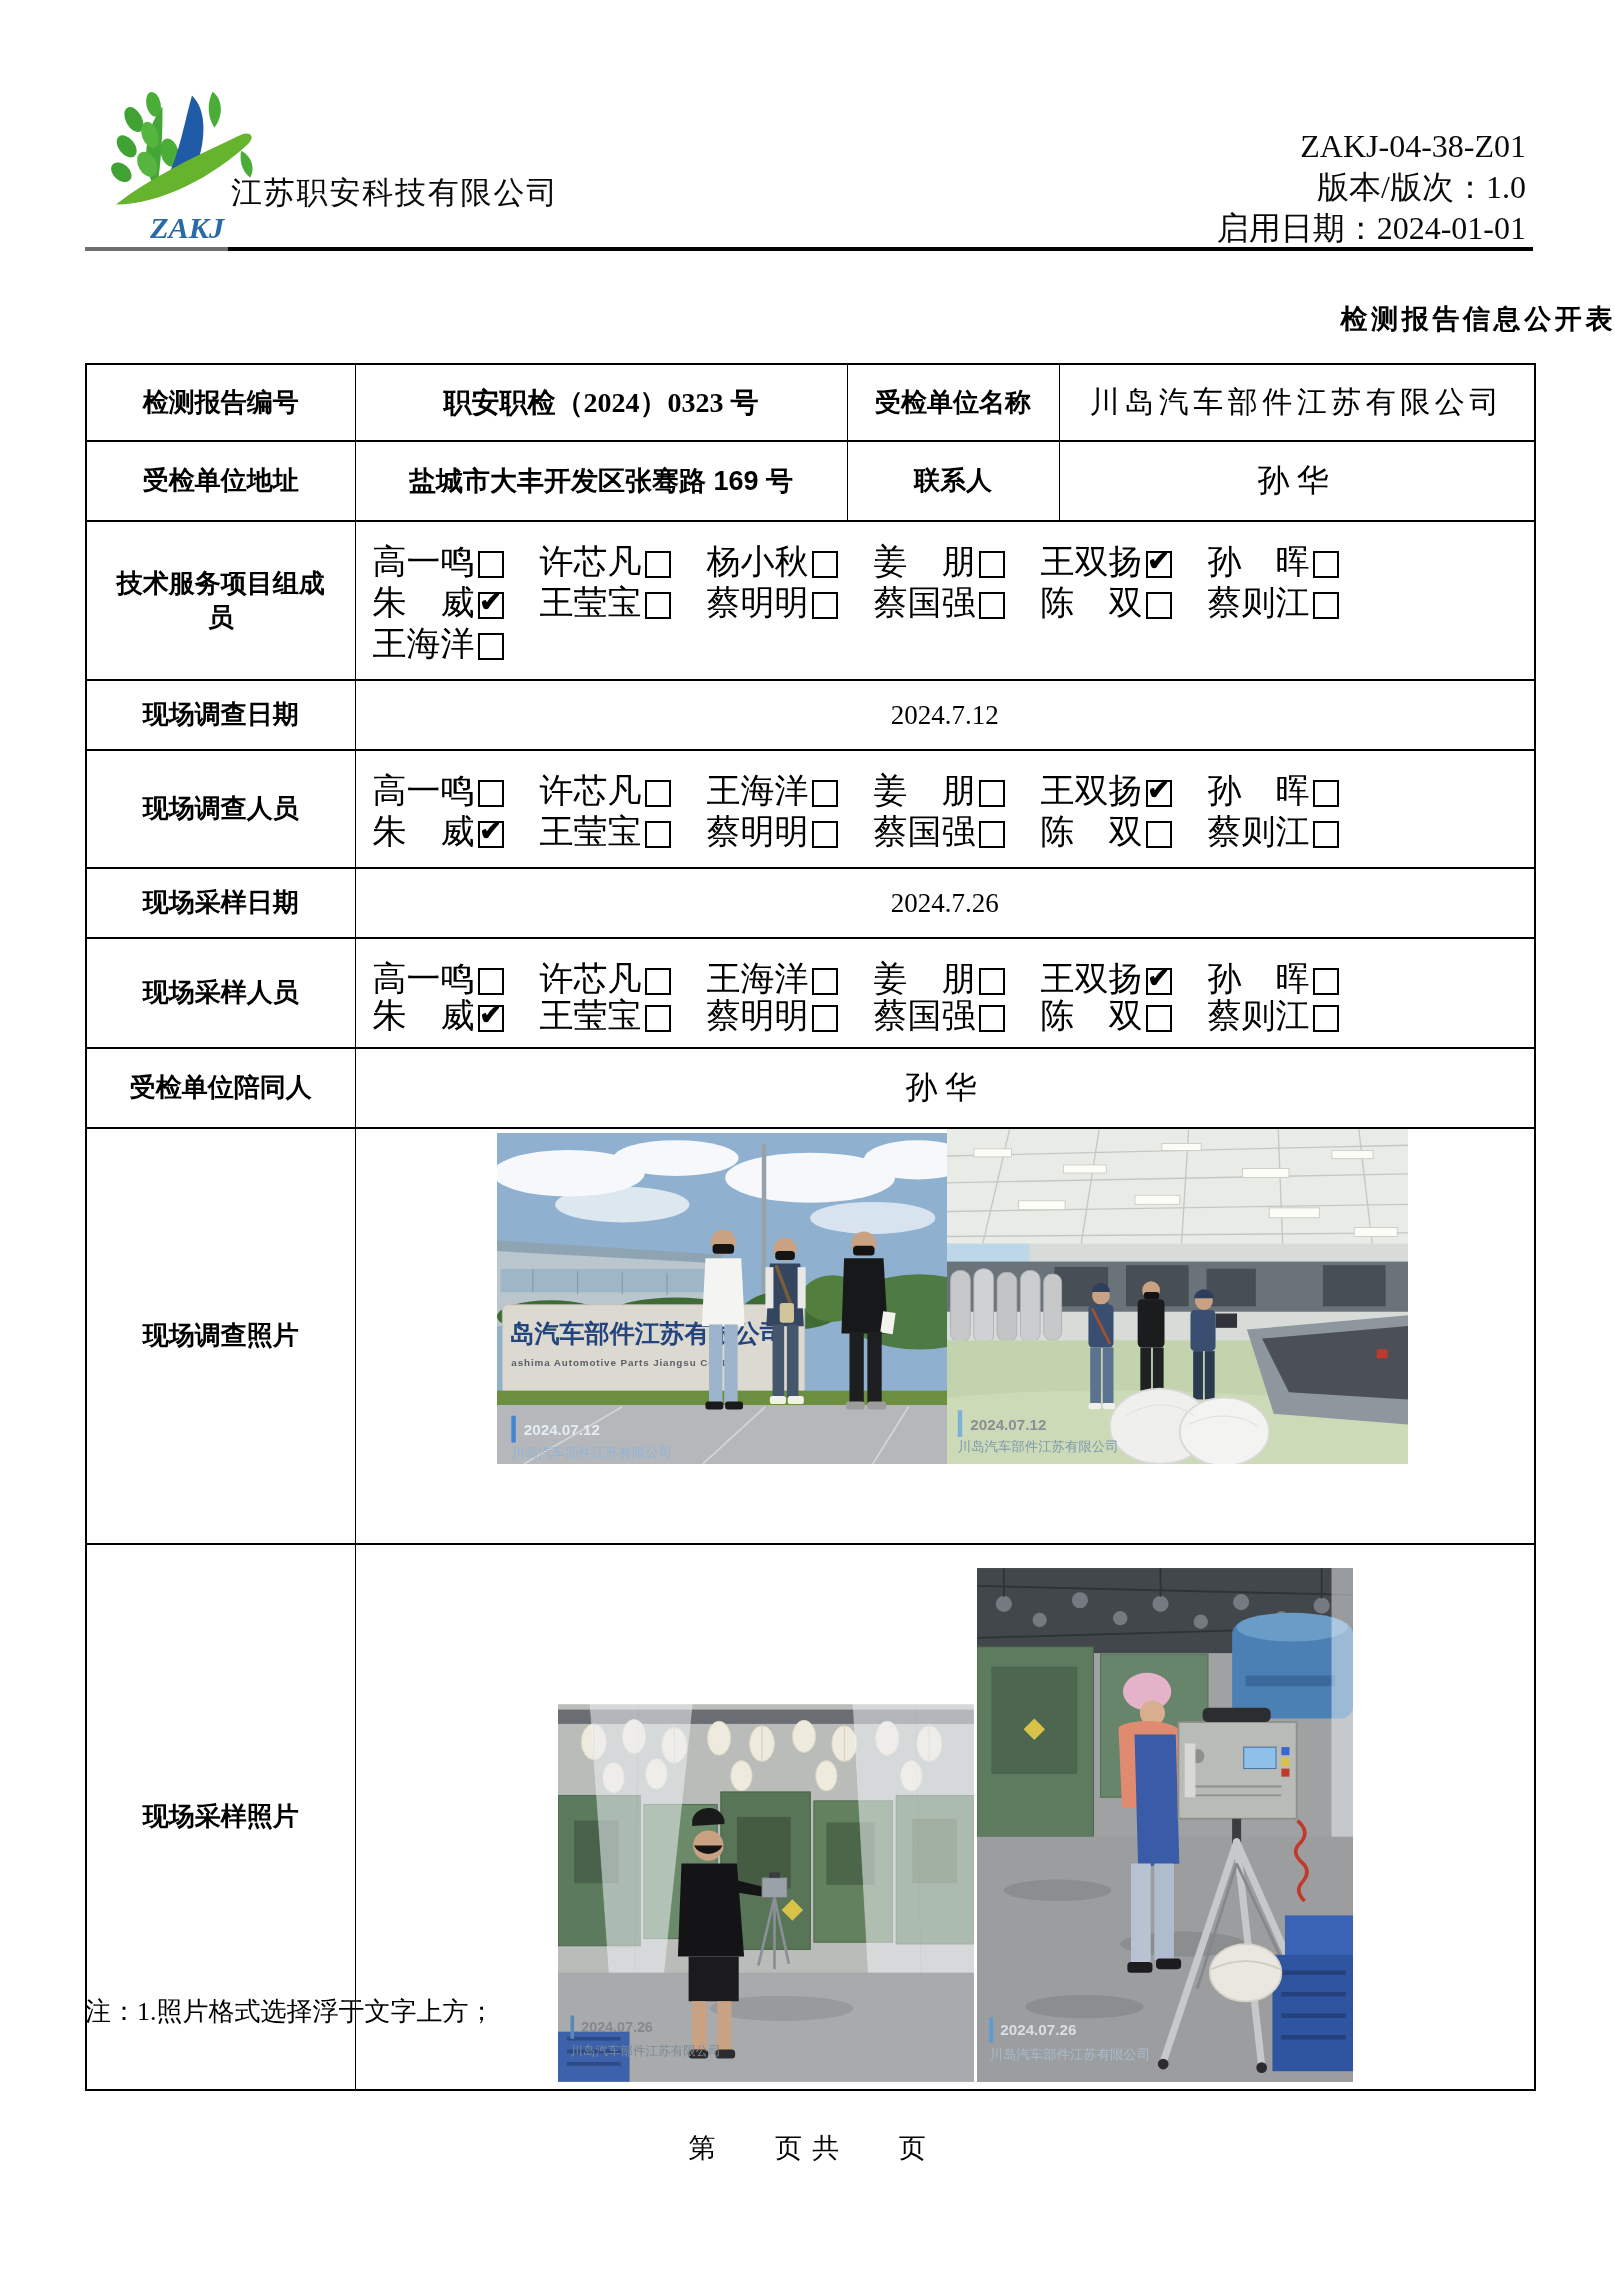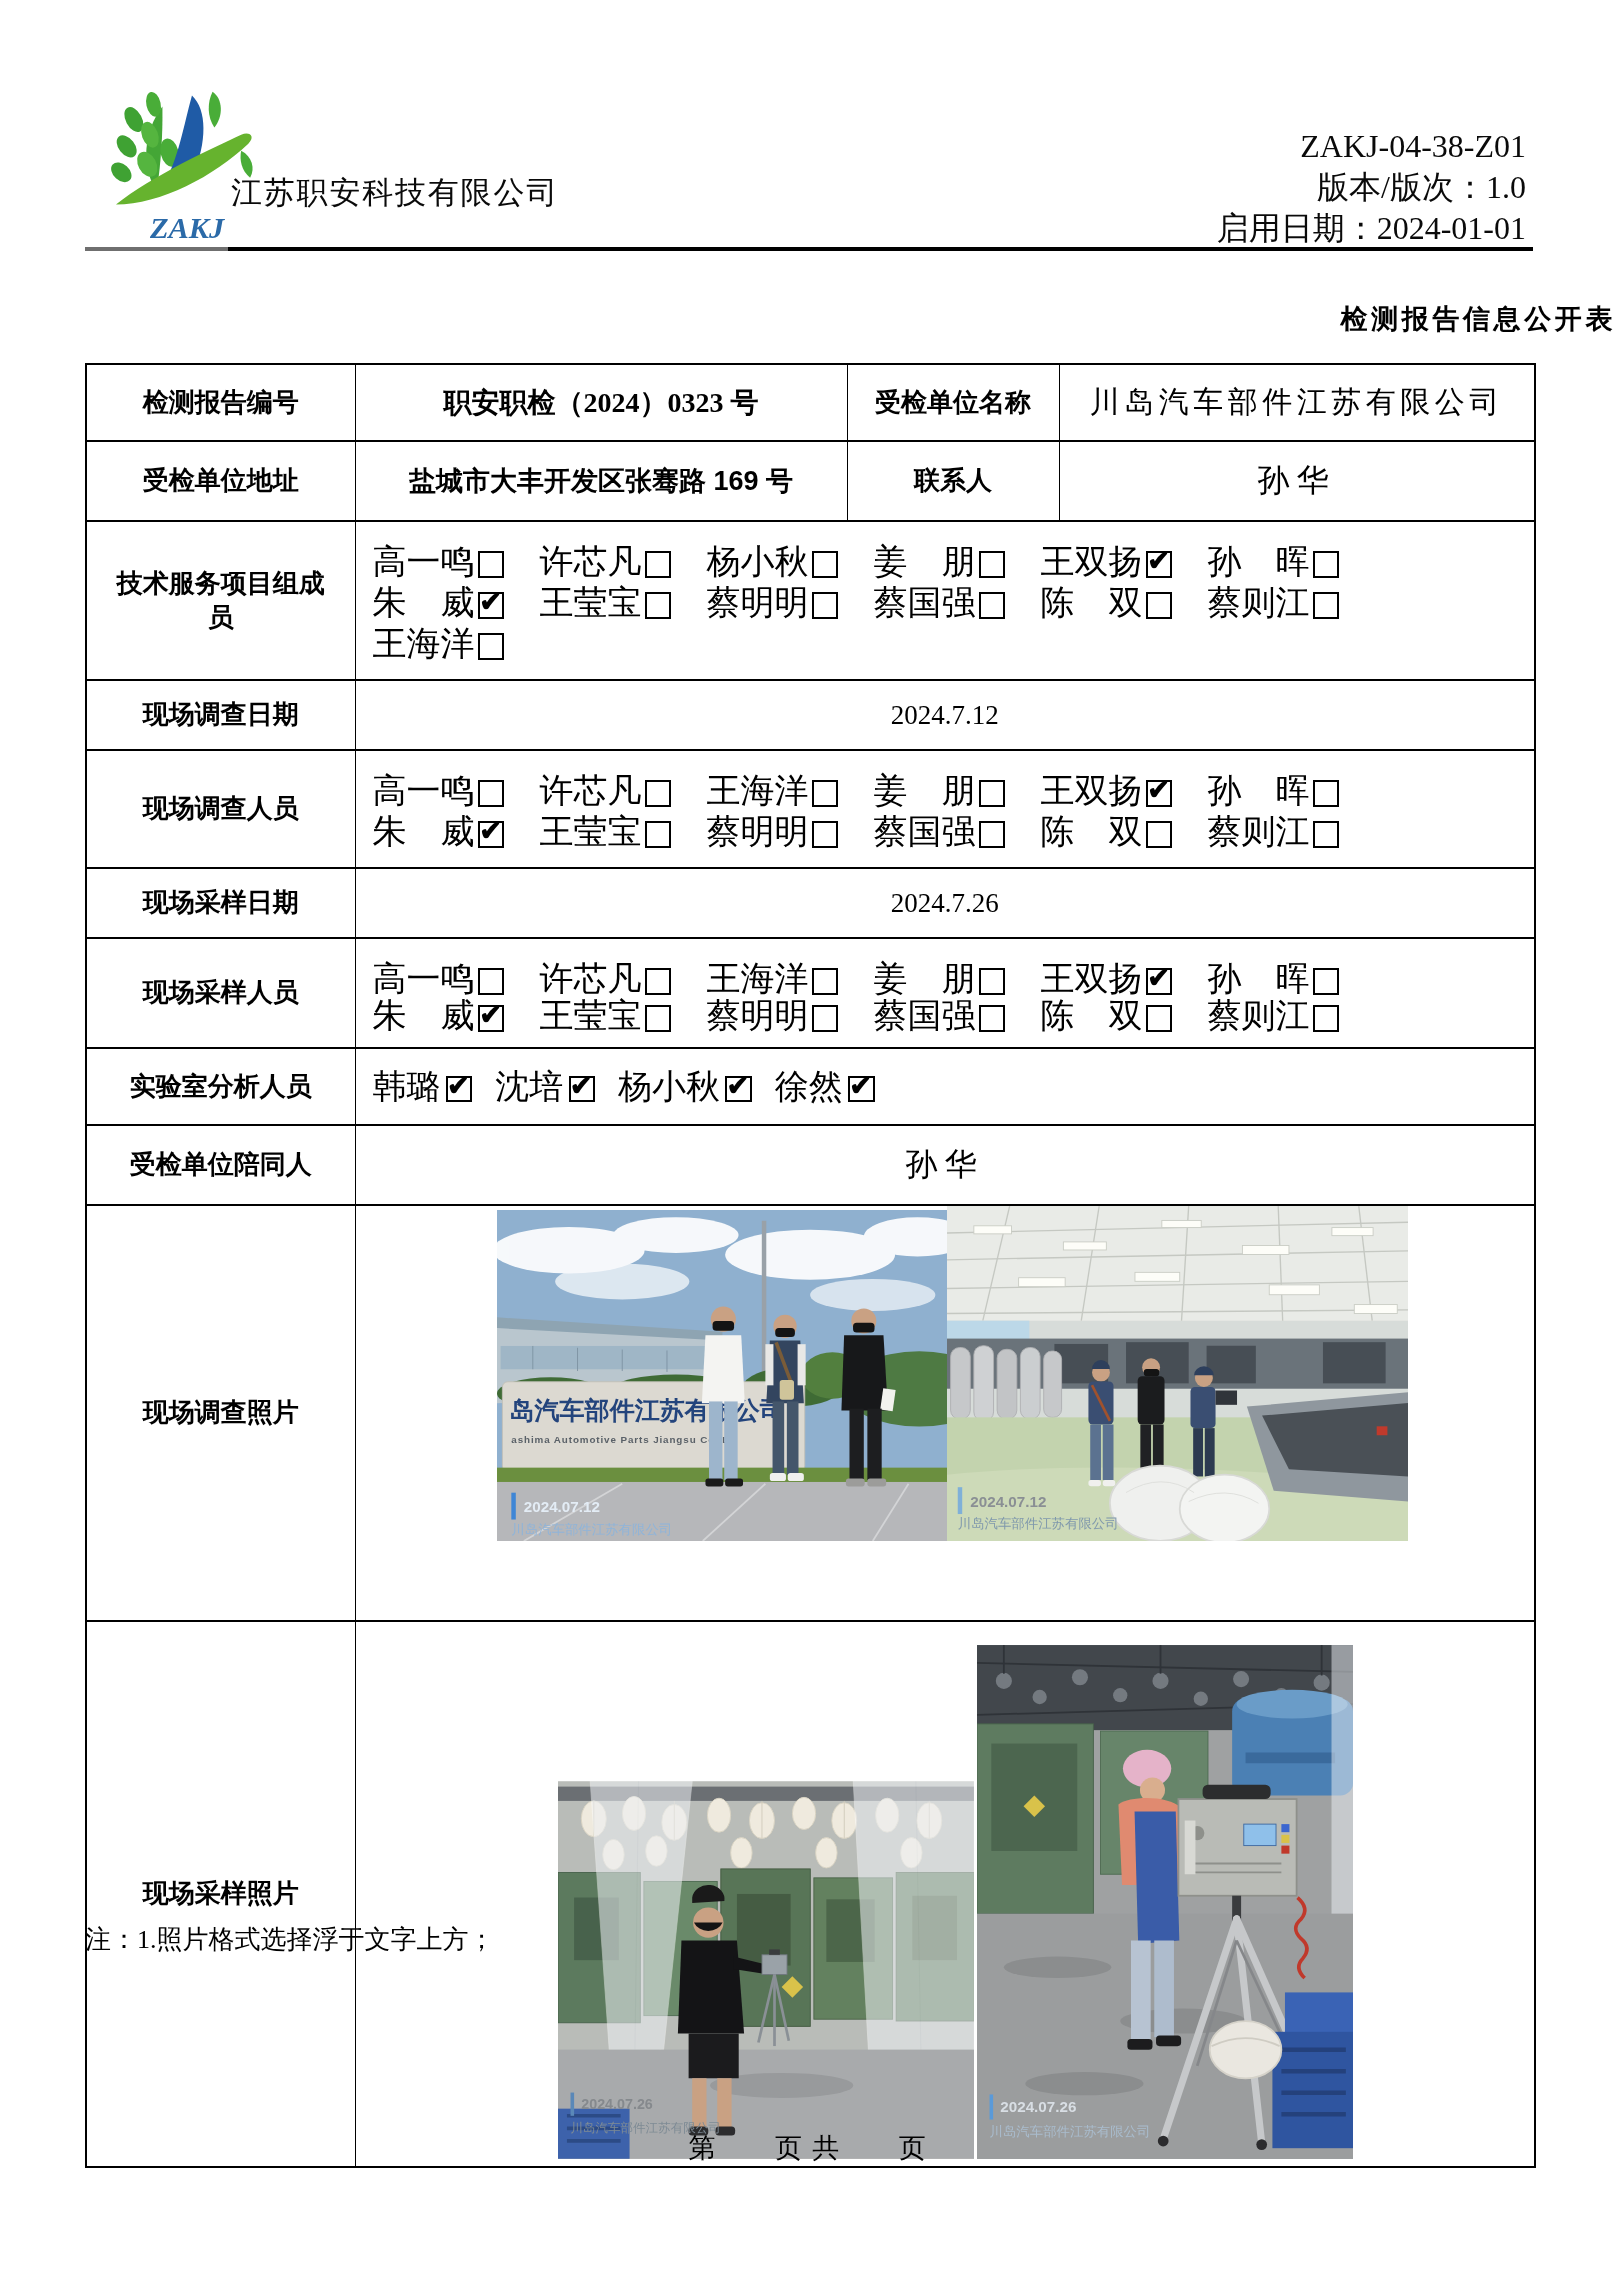--- a/index.html
+++ b/index.html
@@ -37,21 +37,21 @@
   .cb-name{display:inline-block;min-width:82px;}
   .cbx{width:22.4px;height:22.4px;border:2.7px solid #000;display:inline-block;
     vertical-align:-4.5px;margin-left:3.6px;position:relative;background:#fff;}
   .cbx.checked::before{content:"✔";position:absolute;left:-0.9px;top:-8px;font-size:27px;font-weight:bold;}
   .lab-line{display:flex;gap:23px;height:41px;align-items:center;}
   .lab-line .cb-name{min-width:auto;margin-right:1.8px;}
   
   td.photocell{position:relative;padding:0;}
   .photo{position:absolute;display:block;}
   
-  .note{position:absolute;left:85px;top:1922px;font-size:26px;}
+  .note{position:absolute;left:85px;top:1994px;font-size:26px;}
   .page-footer{position:absolute;left:0;top:2130px;width:100%;text-align:center;font-size:27px;letter-spacing:1.8px;}
 </style>
 </head>
 <body>
 
 <div class="page">
 
   <svg class="logo" viewBox="0 0 180 195">
     <g>
       <path d="M62,125 C40,100 38,60 55,30 C60,62 62,92 62,125 Z" fill="#44a636" transform="rotate(8 55 80)"></path>
@@ -183,32 +183,20 @@
         <span class="cb-item"><span class="cb-name">朱　威</span><span class="cbx checked"></span></span>
               <span class="cb-item"><span class="cb-name">王莹宝</span><span class="cbx"></span></span>
               <span class="cb-item"><span class="cb-name">蔡明明</span><span class="cbx"></span></span>
               <span class="cb-item"><span class="cb-name">蔡国强</span><span class="cbx"></span></span>
               <span class="cb-item"><span class="cb-name">陈　双</span><span class="cbx"></span></span>
               <span class="cb-item"><span class="cb-name">蔡则江</span><span class="cbx"></span></span>
             </div>
       </td>
     </tr>
 
-    <tr style="height:45px">
-      <td class="lbl">实验室分析人员</td>
-      <td class="cbcell" colspan="3">
-        <div class="lab-line">
-
-        <span class="cb-item"><span class="cb-name">韩璐</span><span class="cbx checked"></span></span>
-              <span class="cb-item"><span class="cb-name">沈培</span><span class="cbx checked"></span></span>
-              <span class="cb-item"><span class="cb-name">杨小秋</span><span class="cbx checked"></span></span>
-              <span class="cb-item"><span class="cb-name">徐然</span><span class="cbx checked"></span></span>
-            </div>
-      </td>
-    </tr>
 
     <tr style="height:70px">
       <td class="lbl">受检单位陪同人</td>
       <td class="val hand-name" colspan="3">孙华</td>
     </tr>
 
     <tr style="height:416px">
       <td class="lbl">现场调查照片</td>
       <td class="photocell" colspan="3">
 

